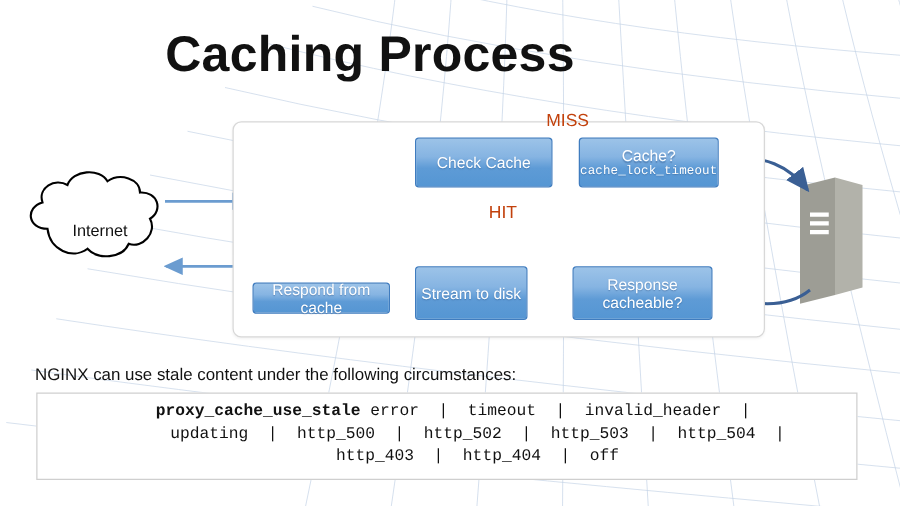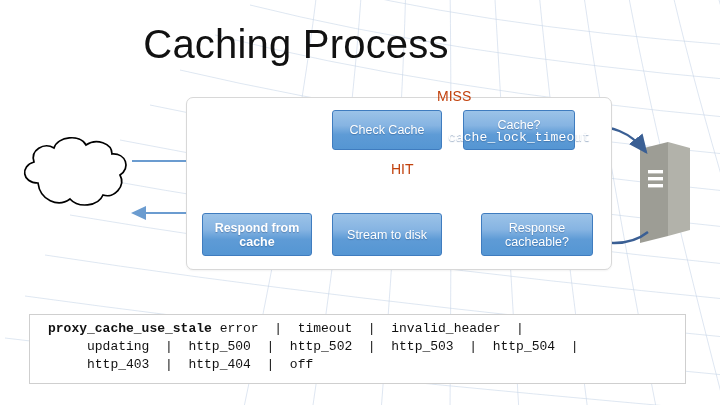--- a/index.html
+++ b/index.html
@@ -9,21 +9,21 @@
     font-family:"Liberation Sans", sans-serif;
   }
   #slide{position:absolute;inset:0;width:720px;height:405px;}
 
   
   #bg-mesh{position:absolute;inset:0;width:720px;height:405px;pointer-events:none;}
 
   
   .title{
     position:absolute;left:0;top:20px;width:592px;text-align:center;
-    font-size:40px;line-height:48px;color:#111;font-weight:400;
+    font-size:40px;line-height:48px;color:#111;font-weight:700;
     letter-spacing:.2px;
   }
 
   
   .panel{
     position:absolute;left:186px;top:97px;width:424px;height:171px;
     background:#ffffff;border:1px solid #d8d8d8;border-radius:7px;
     box-shadow:0 1px 2px rgba(0,0,0,.05);
   }
 
@@ -32,29 +32,29 @@
     position:absolute;border:1px solid #3f7cbf;border-radius:3px;
     background:linear-gradient(to bottom,#9cc3e8 0%,#86b4e2 38%,#5e9bd6 62%,#5596d3 100%);
     color:#ffffff;display:flex;flex-direction:column;align-items:center;
     justify-content:center;text-align:center;
     font-size:12.5px;line-height:14px;
     text-shadow:0 1px 1px rgba(40,80,130,.45);
     box-sizing:border-box;
   }
   .box .sub{
     font-family:"Liberation Mono", monospace;
-    font-size:13px;line-height:9px;margin-top:1px;letter-spacing:.1px;
+    font-size:10px;line-height:9px;margin-top:1px;letter-spacing:.1px;
   }
 
   #box-read      {left:202px;top:110px;width:110px;height:40px;}
   #box-check     {left:332px;top:110px;width:110px;height:40px;}
   #box-wait      {left:463px;top:110px;width:112px;height:40px;}
-  #box-respond   {left:202px;top:213px;width:110px;height:43px;font-weight:bold;}
-  #box-stream    {left:332px;top:213px;width:110px;height:43px;}
-  #box-cacheable {left:481px;top:213px;width:112px;height:43px;}
+  #box-respond   {left:202px;top:226px;width:110px;height:25px;}
+  #box-stream    {left:332px;top:213px;width:90px;height:43px;}
+  #box-cacheable {left:458px;top:213px;width:112px;height:43px;}
 
   
   .flowlabel{position:absolute;color:#c2410c;font-size:14px;line-height:16px;}
   #label-miss{left:437px;top:88px;}
   #label-hit{left:391px;top:161px;}
 
   
   #cloud-text{
     position:absolute;left:25px;top:177px;width:110px;text-align:center;
     font-size:13px;color:#111;
@@ -69,20 +69,21 @@
   }
 
   
   .codebox{
     position:absolute;left:29px;top:314px;width:657px;height:70px;
     background:#ffffff;border:1px solid #cfcfcf;box-sizing:border-box;
     padding:5px 8px 4px 18px;
     font-family:"Liberation Mono", monospace;
     font-size:13px;line-height:18px;color:#111;white-space:pre;
     overflow:hidden;
+    text-align:center;
   }
   .codebox .kw{font-weight:bold;}
 </style>
 </head>
 <body>
 
 <div id="slide">
 
   <svg id="bg-mesh" viewBox="0 0 720 405">
     <g fill="none" stroke="#c9d7e8" stroke-width="0.7" opacity="0.85">
@@ -153,20 +154,21 @@
 
     <line x1="329" y1="235" x2="314" y2="235" stroke="#6b9cd0" stroke-width="2.4" marker-end="url(#ah)"></line>
 
     <path d="M577,128 C612,122 632,134 646,152" fill="none" stroke="#3a5f94" stroke-width="2.4" marker-end="url(#ahd)"></path>
 
     <path d="M648,232 C628,248 600,244 580,236" fill="none" stroke="#3a5f94" stroke-width="2.4" marker-end="url(#ahd)"></path>
   </svg>
 
   <div class="panel"></div>
 
+  <div id="cloud-text">Internet</div>
 
 
   <div class="box" id="box-check">
     <span>Check Cache</span>
   </div>
 
   <div class="box" id="box-wait">
     <span>Cache?</span>
     <span class="sub">cache_lock_timeout</span>
   </div>
@@ -179,18 +181,19 @@
     <span>Stream to disk</span>
   </div>
 
   <div class="box" id="box-cacheable">
     <span>Response cacheable?</span>
   </div>
 
   <div class="flowlabel" id="label-miss">MISS</div>
   <div class="flowlabel" id="label-hit">HIT</div>
 
+  <div class="caption">NGINX can use stale content under the following circumstances:</div>
 
   <div class="codebox"><span class="kw">proxy_cache_use_stale</span><span> error  |  timeout  |  invalid_header  |</span>
 <span>     updating  |  http_500  |  http_502  |  http_503  |  http_504  |</span>
 <span>     http_403  |  http_404  |  off</span></div>
 
 </div>
 
 </body></html>

